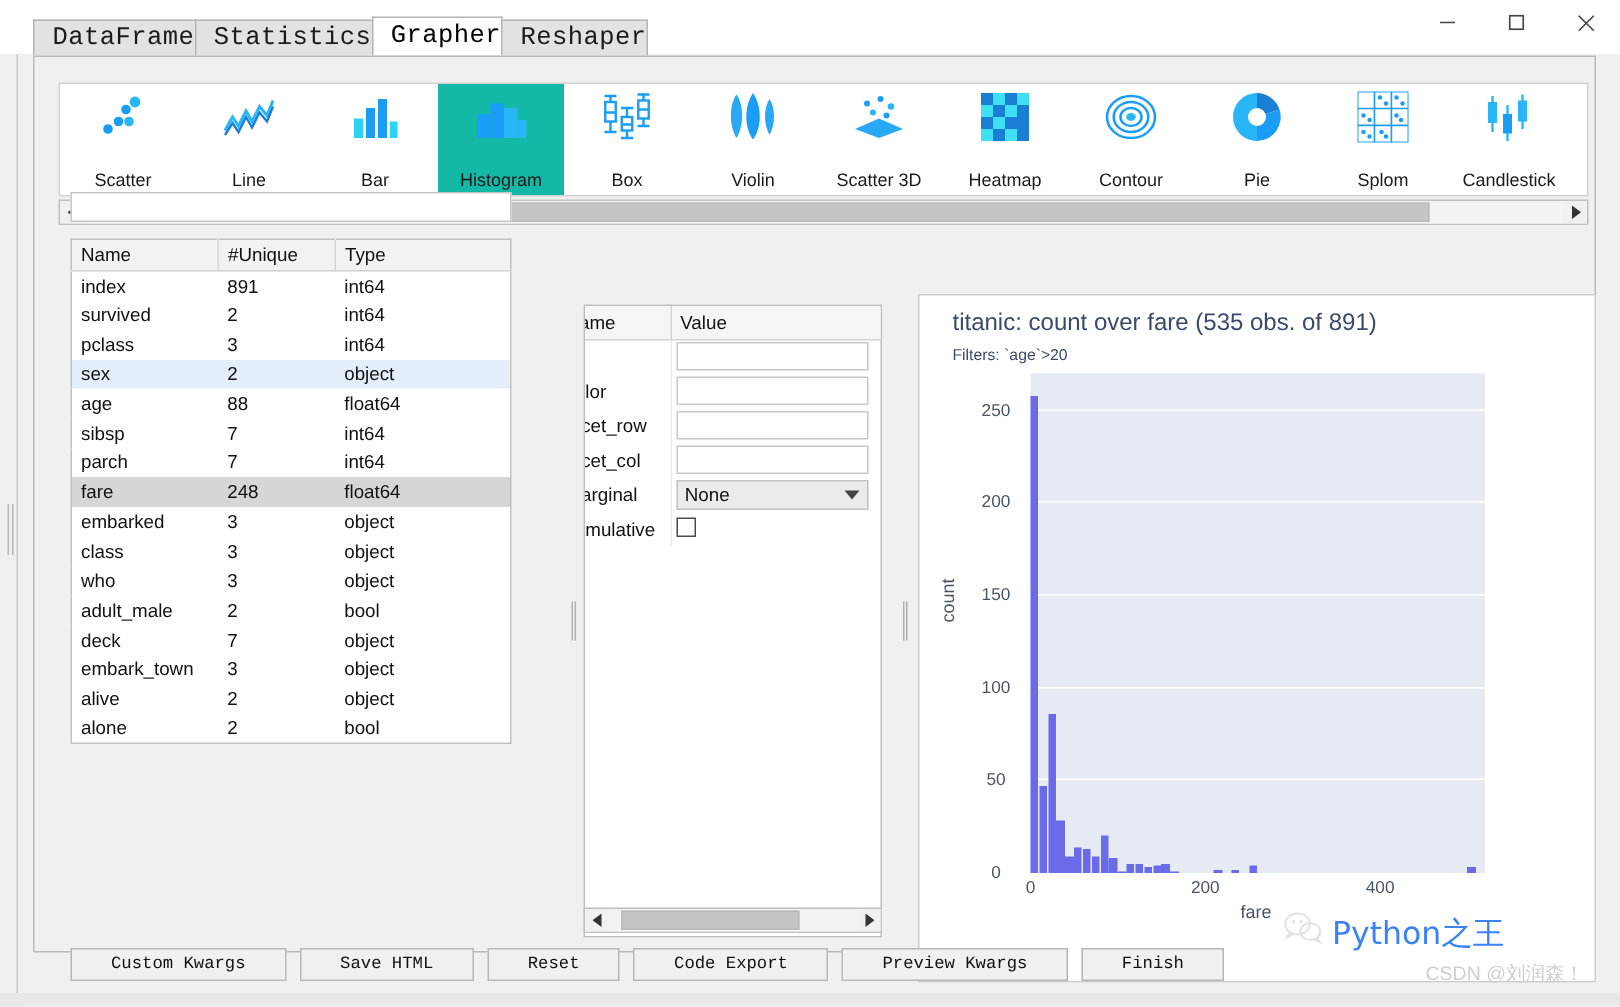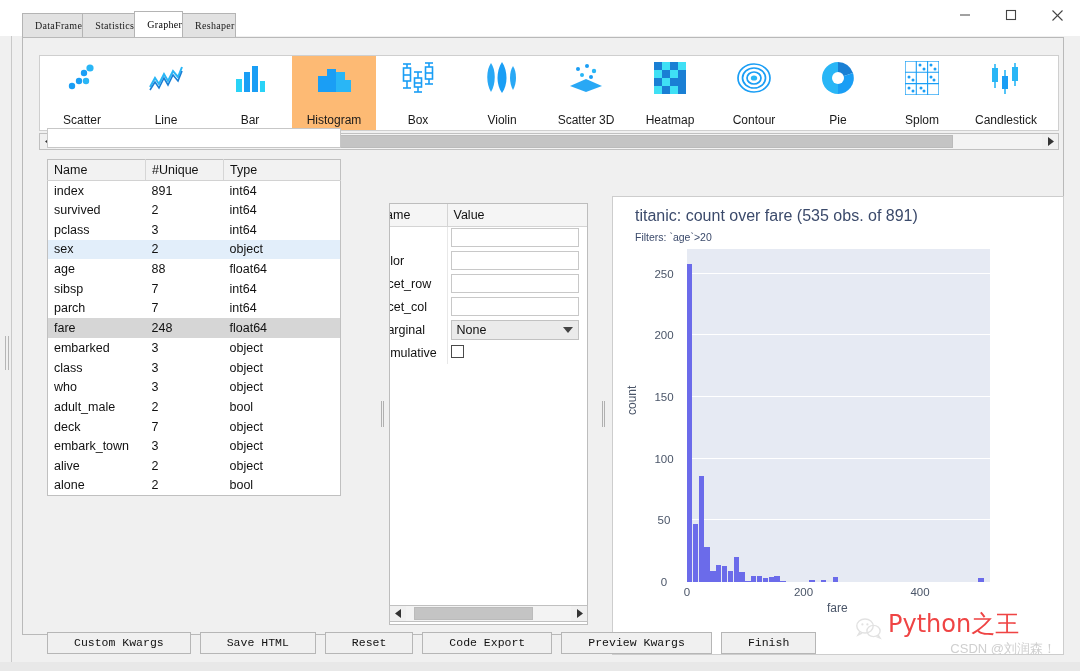--- a/index.html
+++ b/index.html
@@ -28,22 +28,22 @@
     position:absolute; left:0; top:36px; width:1080px; height:635px;
     background:#f0f0f0;
   }
 
   
   .tabstrip{
     position:absolute; left:22px; top:13px; height:24px;
     display:flex; align-items:flex-end;
   }
   .tab{
-    font-family:Liberation Serif, serif;
-    font-size:10px; color:#1a1a1a;
+    font-family:Liberation Mono, monospace;
+    font-size:17px; color:#1a1a1a;
     padding:4px 0 5px 12px; height:24px; line-height:15px;
     border:1px solid #b4b4b4; border-bottom:none;
     background:#e2e2e2;
     margin-right:-1px;
     letter-spacing:.3px;
     white-space:nowrap;
   }
   .tab.active{
     background:#ffffff; border-color:#b4b4b4; color:#000;
     height:26px; padding-top:5px; margin-bottom:0px;
@@ -60,21 +60,21 @@
   .toolbar{
     position:absolute; left:16px; top:17px; width:1020px; height:76px;
     background:#ffffff; border:1px solid #cfcfcf;
     display:flex; overflow:hidden;
   }
   .tb-item{
     width:84px; flex:0 0 84px; height:100%;
     display:flex; flex-direction:column; align-items:center; justify-content:center;
     gap:16px; background:#ffffff;
   }
-  .tb-item.selected{ background:#fdba74; }
+  .tb-item.selected{ background:#14b8a6; }
   .tb-ico{ height:38px; display:flex; align-items:center; justify-content:center; }
   .tb-lbl{ font-size:12px; color:#1a1a1a; white-space:nowrap; }
 
   
   .hscroll{
     position:absolute; height:17px;
     background:#f0f0f0; border:1px solid #c0c0c0;
     display:flex; align-items:stretch;
   }
   .hscroll .arrow{
@@ -213,22 +213,22 @@
     font-size:12px; color:#4a5568;
   }
 
   
   .wm{
     position:absolute; left:856px; top:604px; width:210px; height:62px;
     pointer-events:none;
   }
   .wm-main{
     position:absolute; left:0; top:4px;
-    display:flex; align-items:flex-end; gap:6px;
-    font-size:24px; color:#ef4444; font-family:"DejaVu Sans", sans-serif;
+    display:flex; align-items:flex-start; gap:6px;
+    font-size:21px; color:#3b82f6; font-family:"DejaVu Sans", sans-serif;
     white-space:nowrap;
   }
   .wm-sub{
     position:absolute; right:10px; top:36px;
     font-size:13px; color:#cfcfcf; white-space:nowrap;
   }
 
   
   .btnrow{
     position:absolute; left:47px; top:632px;

